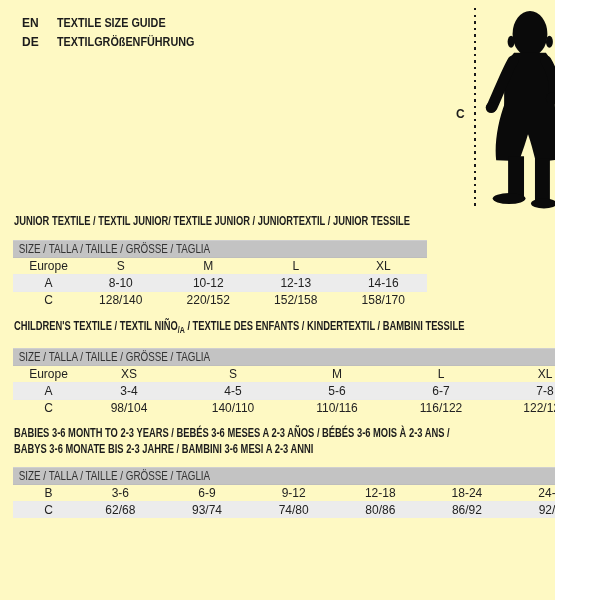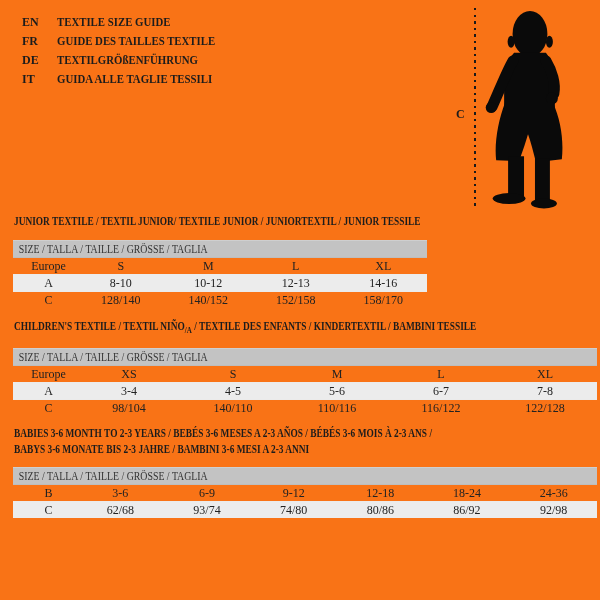--- a/index.html
+++ b/index.html
@@ -1,18 +1,18 @@
 <!DOCTYPE html>
 <html style="--table-header-bg: #c3c3c3; --row-alt-bg: #ececec; --text: #1c1c1c; --silhouette: #0a0a0a;"><head>
 <meta charset="utf-8">
 <style>
   html,body { margin:0; padding:0; background:#ffffff; }
   .page {
-    position:relative; width:600px; height:600px; background:#f97316;
-    font-family:Liberation Serif, serif;
+    position:relative; width:555px; height:600px; background:#fef9c3;
+    font-family:Liberation Sans, sans-serif;
     color:#1c1c1c; overflow:hidden;
   }
 
   
   .langs { position:absolute; left:22px; top:13px; }
   .lang-row { display:flex; height:19px; align-items:center; font-size:12px; font-weight:bold; }
   .lang-code { width:35px; flex:0 0 35px; }
   .lang-title { white-space:nowrap; transform:scaleX(0.9); transform-origin:left center; }
 
   
@@ -66,30 +66,22 @@
 <body>
 
 <div class="page">
 
   <div class="langs">
     <div class="lang-row">
       <span class="lang-code">EN</span>
       <span class="lang-title">TEXTILE SIZE GUIDE</span>
     </div>
     <div class="lang-row">
-      <span class="lang-code">FR</span>
-      <span class="lang-title">GUIDE DES TAILLES TEXTILE</span>
-    </div>
-    <div class="lang-row">
       <span class="lang-code">DE</span>
       <span class="lang-title">TEXTILGRÖßENFÜHRUNG</span>
-    </div>
-    <div class="lang-row">
-      <span class="lang-code">IT</span>
-      <span class="lang-title">GUIDA ALLE TAGLIE TESSILI</span>
     </div>
   </div>
 
   <div class="dotline"></div>
   <div class="fig-c">C</div>
   <svg class="baby-svg" width="96" height="200" viewBox="0 0 96 201">
     <g fill="#0a0a0a" stroke="none">
 
       <ellipse cx="49" cy="25" rx="17.5" ry="23"></ellipse>
 
@@ -137,21 +129,21 @@
     <tr class="body alt">
       <td class="rowlabel">A</td>
       <td>8-10</td>
       <td>10-12</td>
       <td>12-13</td>
       <td>14-16</td>
     </tr>
     <tr class="body last">
       <td class="rowlabel">C</td>
       <td>128/140</td>
-      <td>140/152</td>
+      <td>220/152</td>
       <td>152/158</td>
       <td>158/170</td>
     </tr>
   </tbody>
     </table>
 
   <div class="section-title" style="top:319px">
     <span>CHILDREN'S TEXTILE / TEXTIL NIÑO</span><span class="sub">/A</span><span> / TEXTILE DES ENFANTS / KINDERTEXTIL / BAMBINI TESSILE</span>
   </div>
   <table class="sizetable tbl-children">

